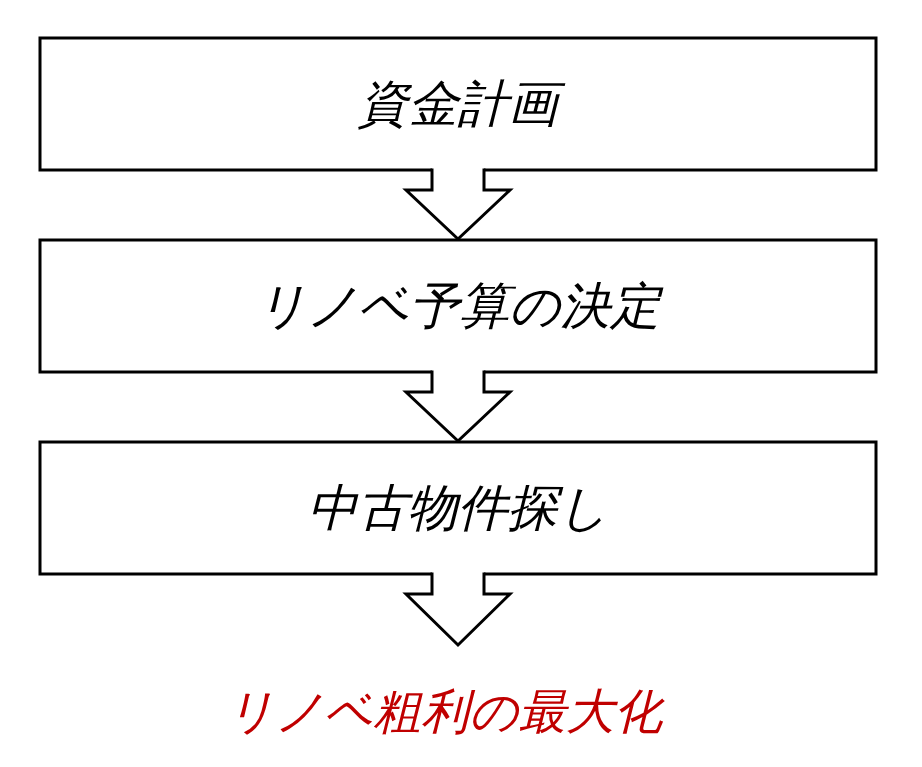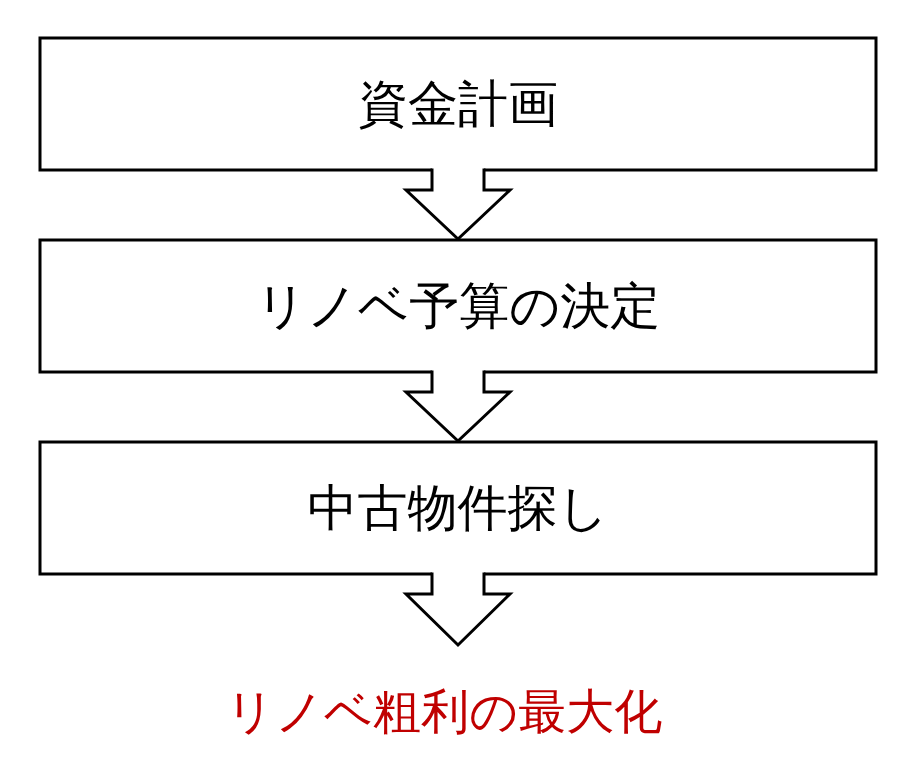--- a/index.html
+++ b/index.html
@@ -9,20 +9,21 @@
     width: 922px;
     height: 767px;
     overflow: hidden;
   }
   .stage {
     position: relative;
     width: 922px;
     height: 692px;
     background: #ffffff;
     font-family: "Liberation Sans", sans-serif;
+    font-style: italic;
   }
   svg { display: block; }
   .box-rect {
     fill: #ffffff;
     stroke: #000000;
     stroke-width: 3;
   }
   .arrow-fill {
     fill: #ffffff;
     stroke: none;

